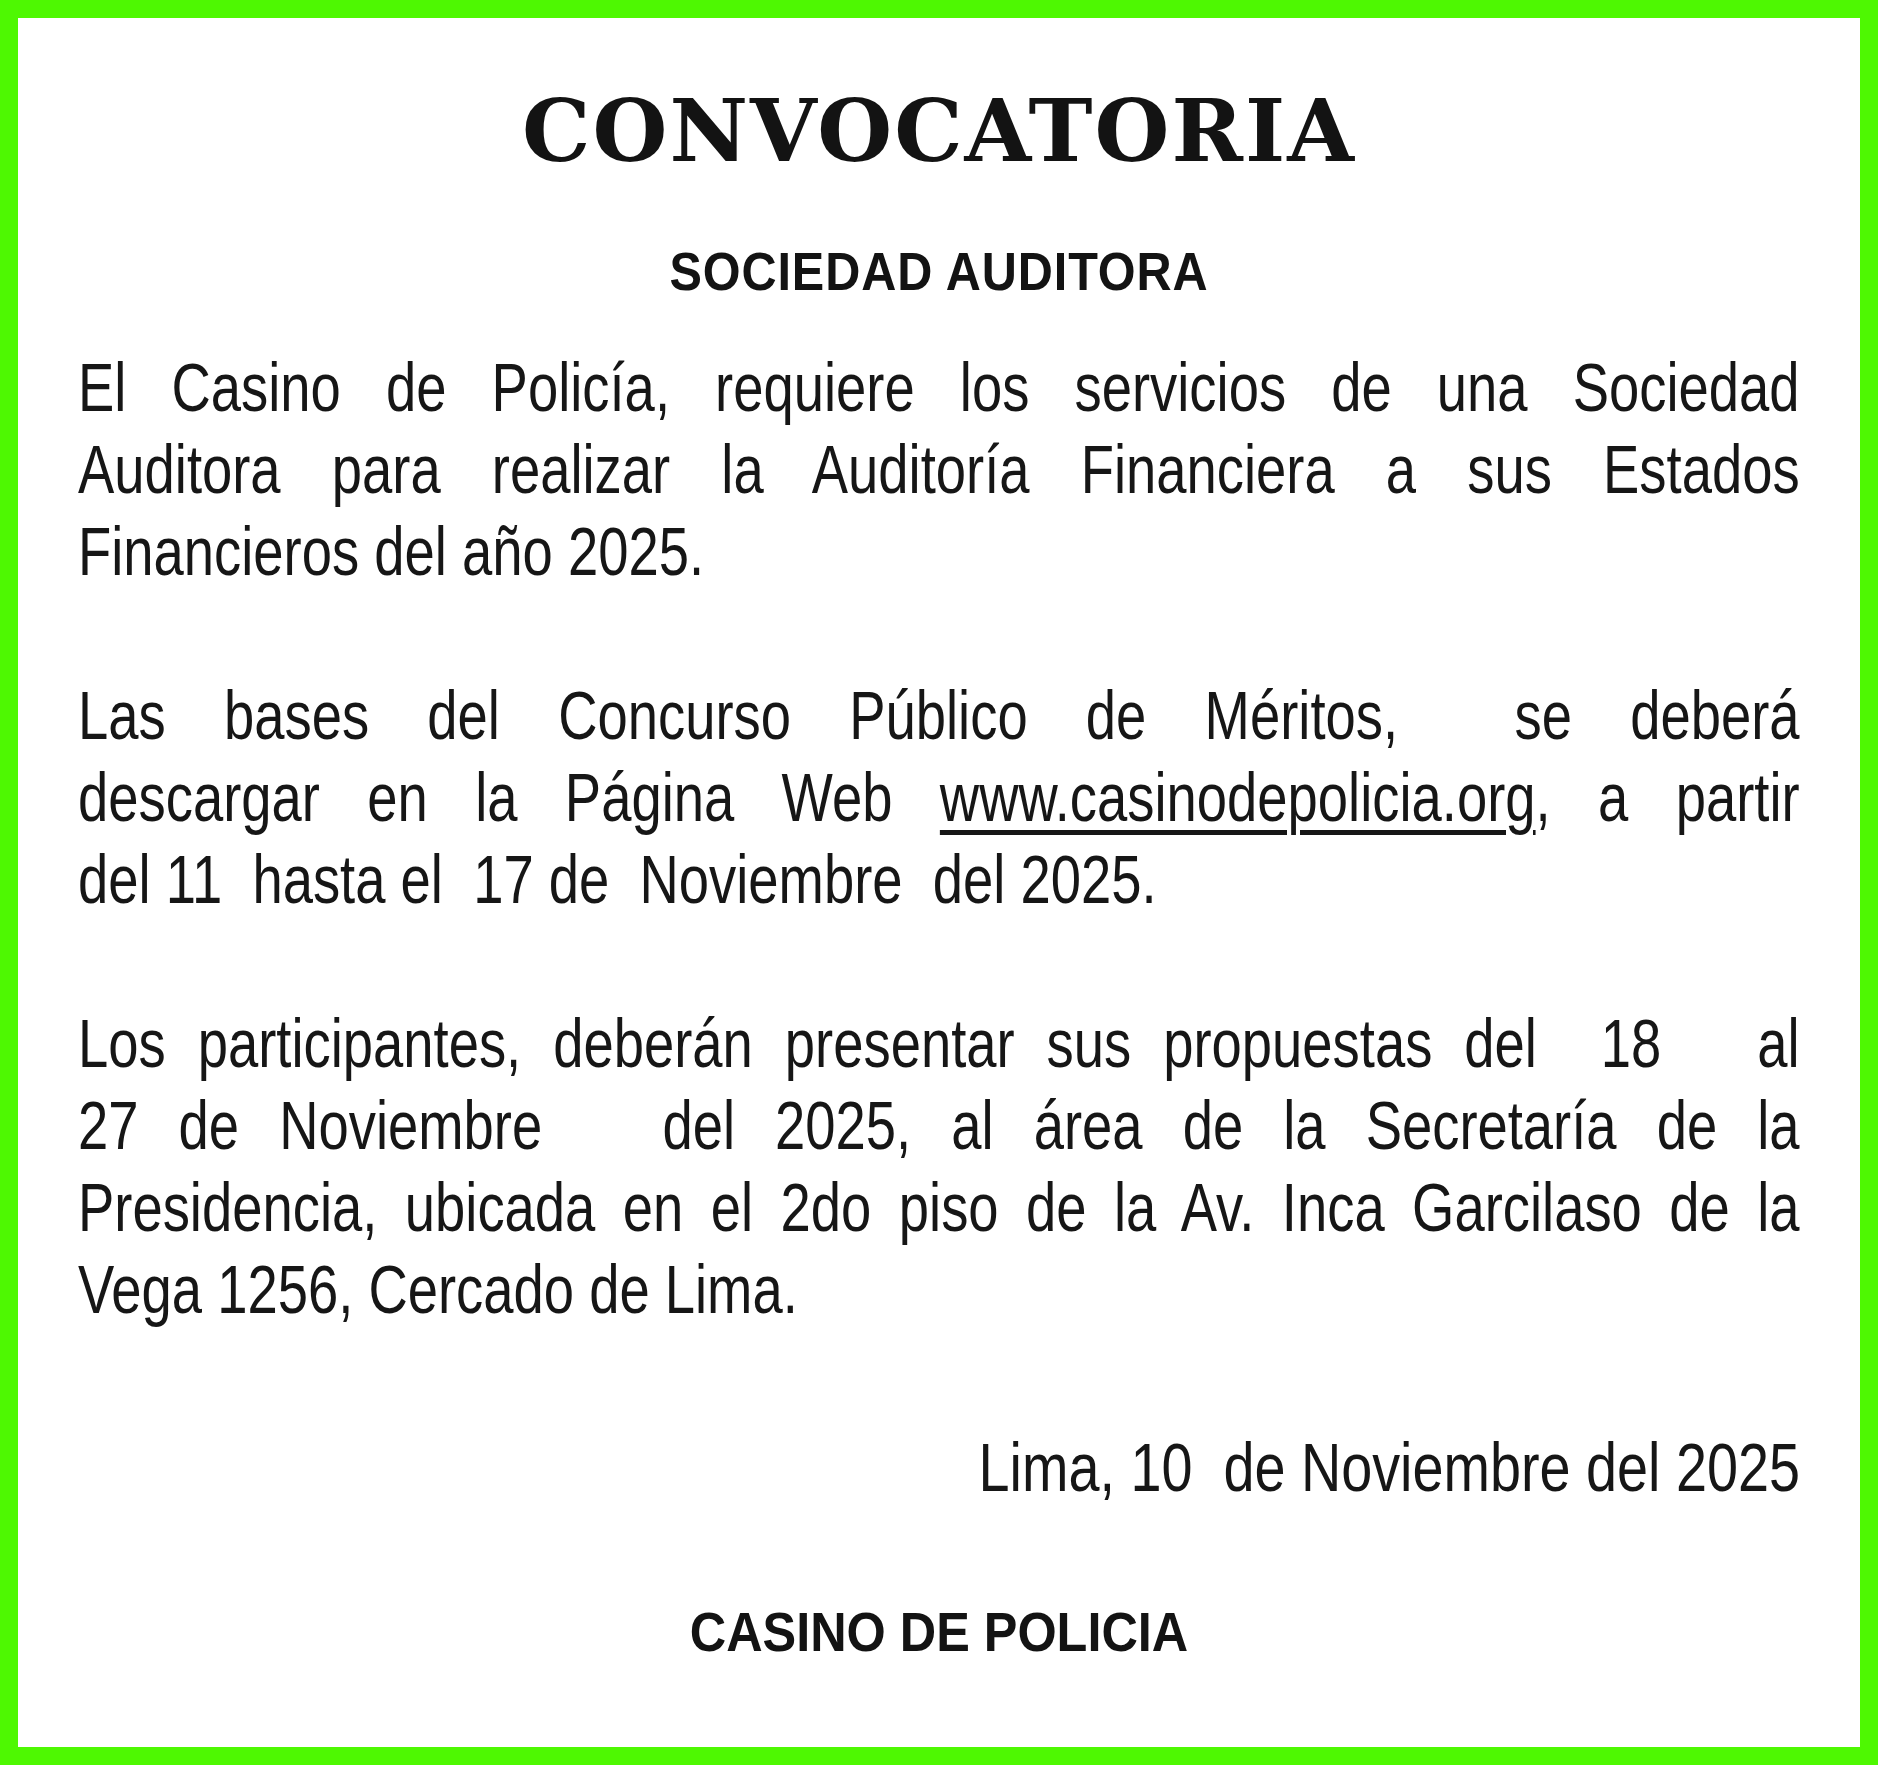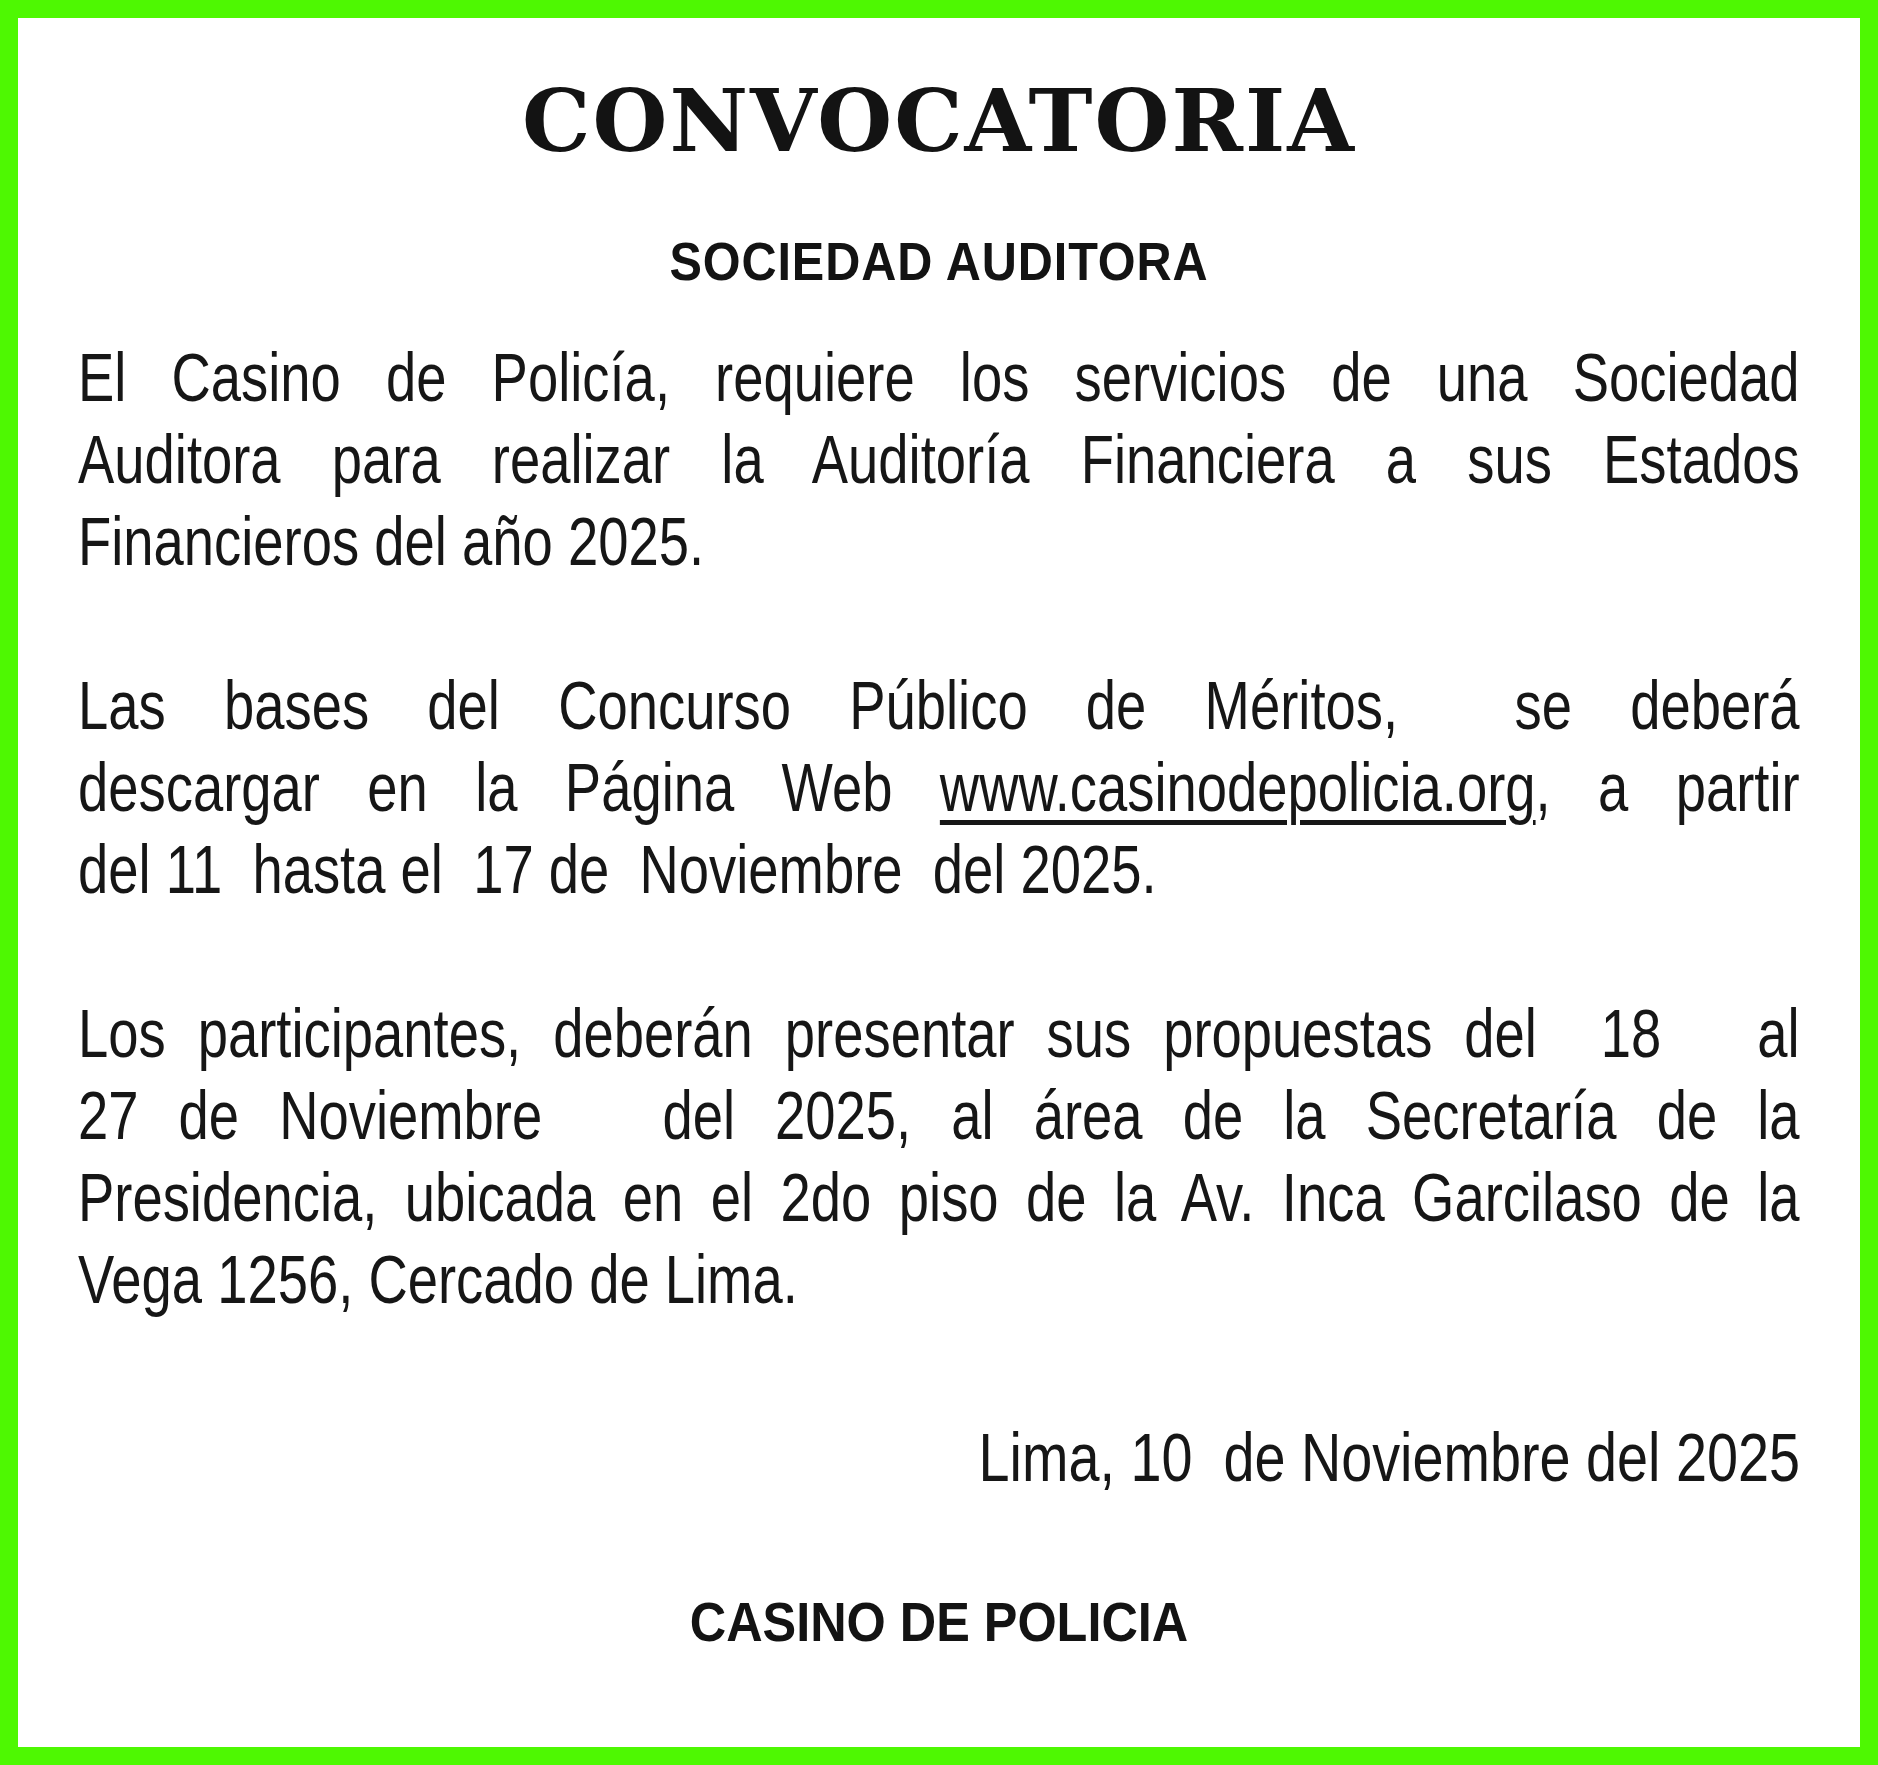--- a/index.html
+++ b/index.html
@@ -11,21 +11,21 @@
     position: relative;
     width: 1878px;
     height: 1765px;
     box-sizing: border-box;
     border: 18px solid #4ef802;
     background: #ffffff;
     overflow: hidden;
     color: #121212;
   }
   .content {
-    padding: 20px 60px 0 60px;
+    padding: 30px 60px 0 60px;
   }
 
   
   .title {
     margin: 40px 0 0 0;
     font-family: "DejaVu Serif", "Liberation Serif", serif;
     font-weight: bold;
     font-size: 86px;
     line-height: 1.0;
     letter-spacing: 2px;

